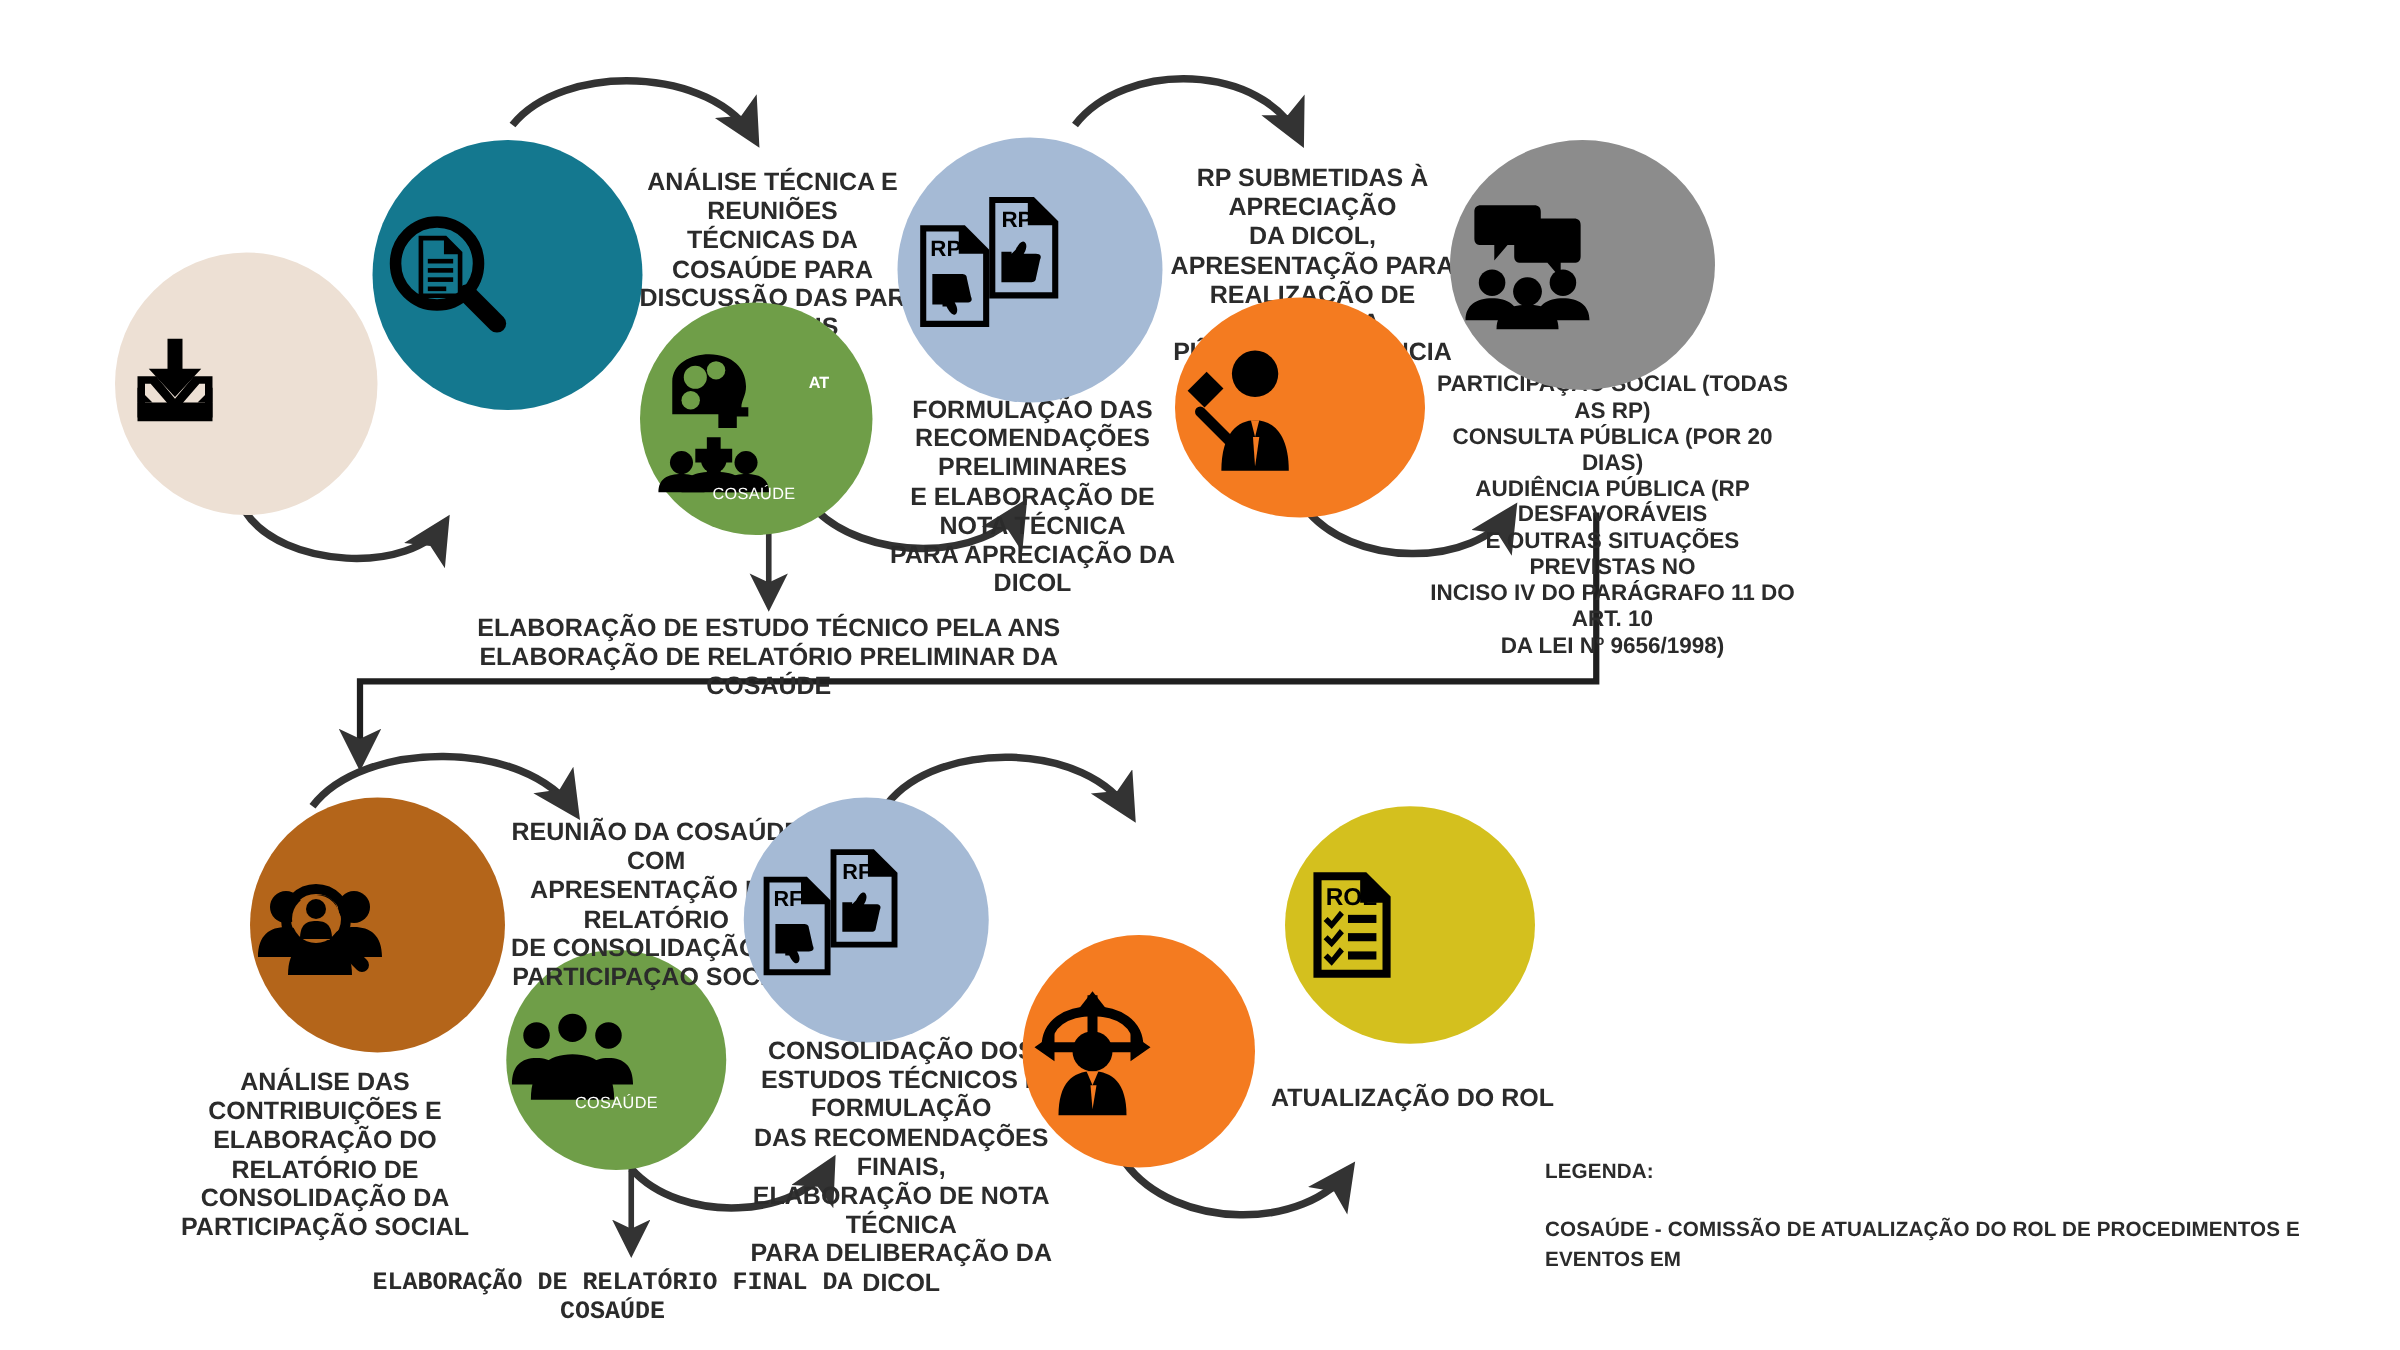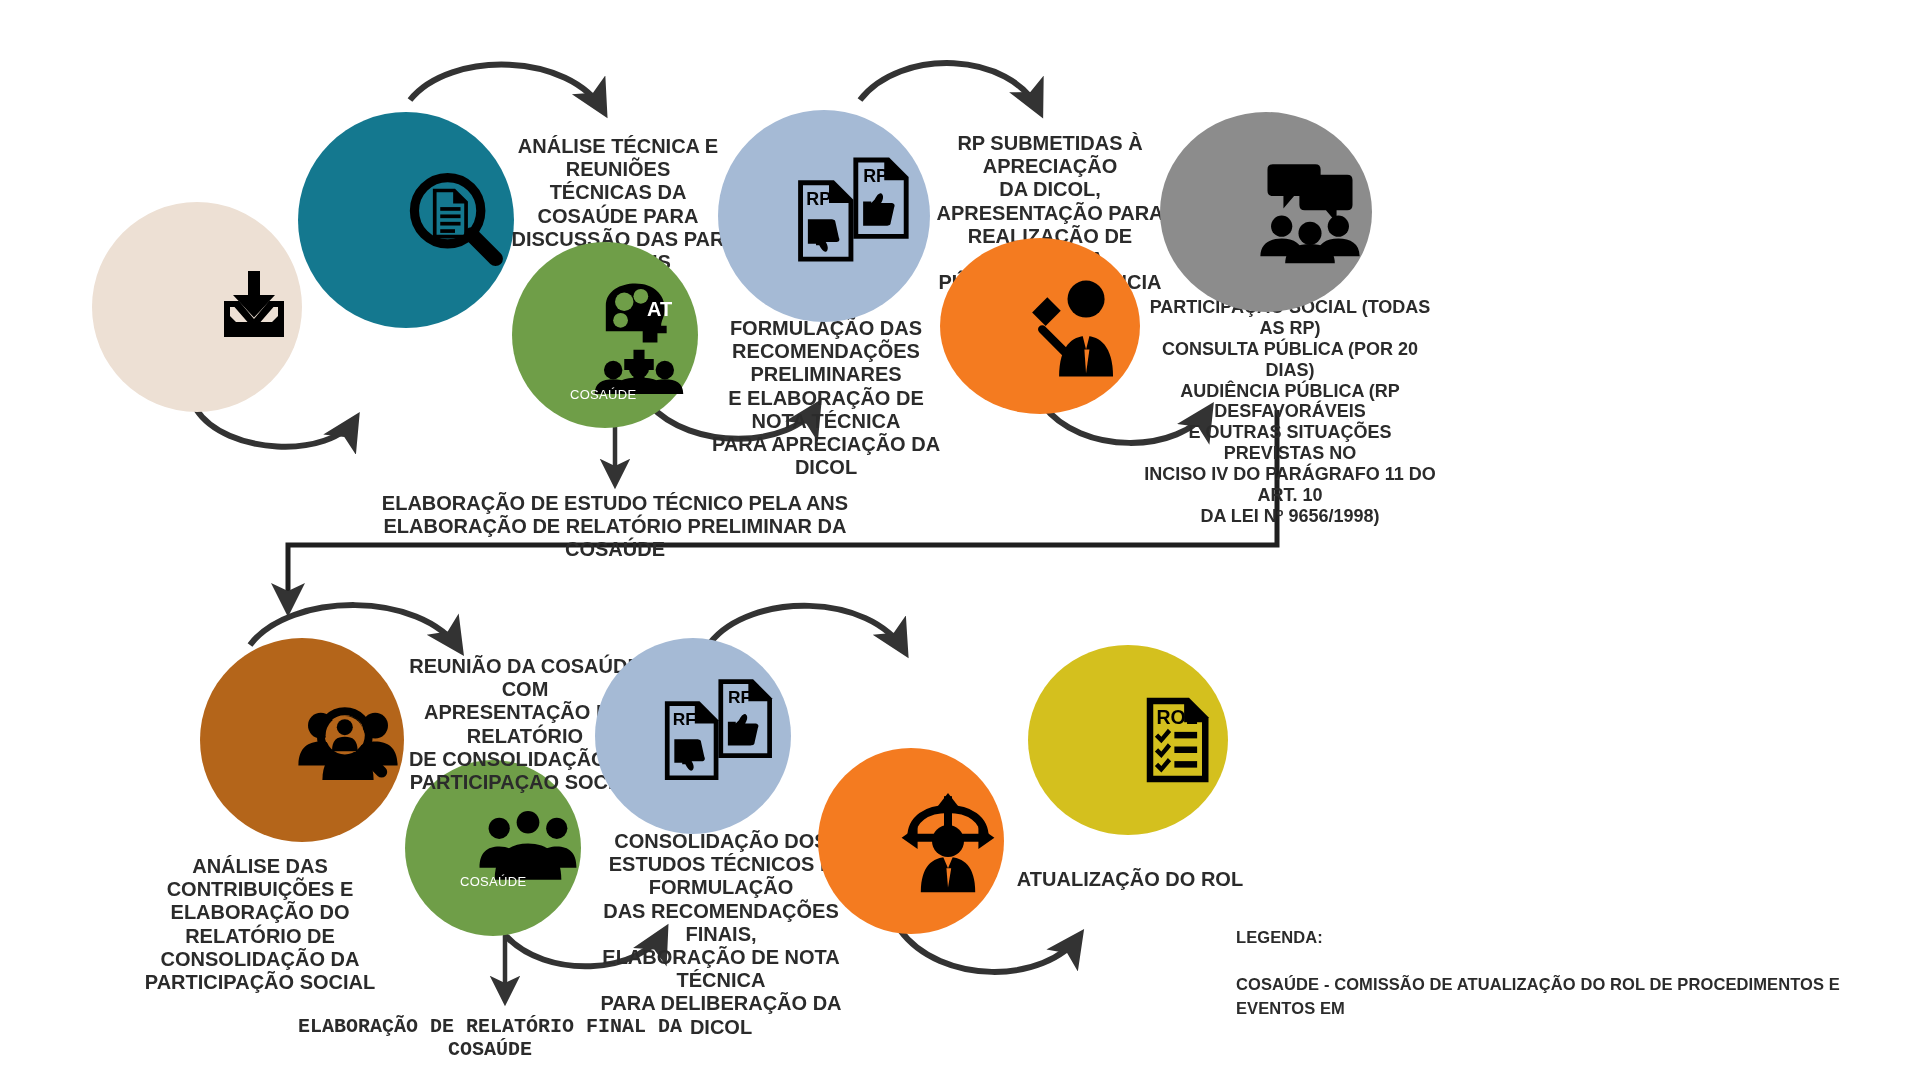--- a/index.html
+++ b/index.html
@@ -1,26 +1,26 @@
 <!DOCTYPE html>
 <html><head>
 <meta charset="utf-8">
 <style>
   html,body{margin:0;padding:0;background:#ffffff;}
   body{width:1920px;height:1080px;overflow:hidden;font-family:"Liberation Sans",sans-serif;color:#262626;}
   #stage{position:relative;width:1920px;height:1080px;}
-  .circle{position:absolute;border-radius:50%;display:flex;align-items:center;justify-content:flex-end;}
+  .circle{position:absolute;border-radius:50%;display:flex;align-items:center;justify-content:flex-start;}
   .lbl{position:absolute;text-align:center;font-weight:bold;line-height:1.16;color:#2b2b2b;white-space:pre-line;}
   .lbl-19{font-size:20px;}
   .lbl-18{font-size:18px;}
   .legend{position:absolute;font-size:16.5px;font-weight:bold;line-height:1.42;color:#2b2b2b;white-space:pre-line;letter-spacing:.1px;}
   svg.arrows{position:absolute;left:0;top:0;width:1920px;height:1080px;pointer-events:none;}
   .ico{display:block;}
   .cosaude-tag{position:absolute;color:#fff;font-size:13px;font-weight:normal;letter-spacing:.3px;}
-  .at-tag{position:absolute;color:#fff;font-size:20px;font-weight:bold;padding-left:17px;}
+  .at-tag{position:absolute;color:#fff;font-size:13px;font-weight:bold;padding-left:17px;}
 </style>
 </head>
 <body>
 
 <div id="stage">
 
   <svg class="arrows" viewBox="0 0 1920 1080">
     <defs>
       <marker id="ah" markerWidth="9" markerHeight="9" refX="5.2" refY="3.2" orient="auto">
         <path d="M0,0 L6.4,3.2 L0,6.4 L1.5,3.2 z" fill="#333333"></path>

